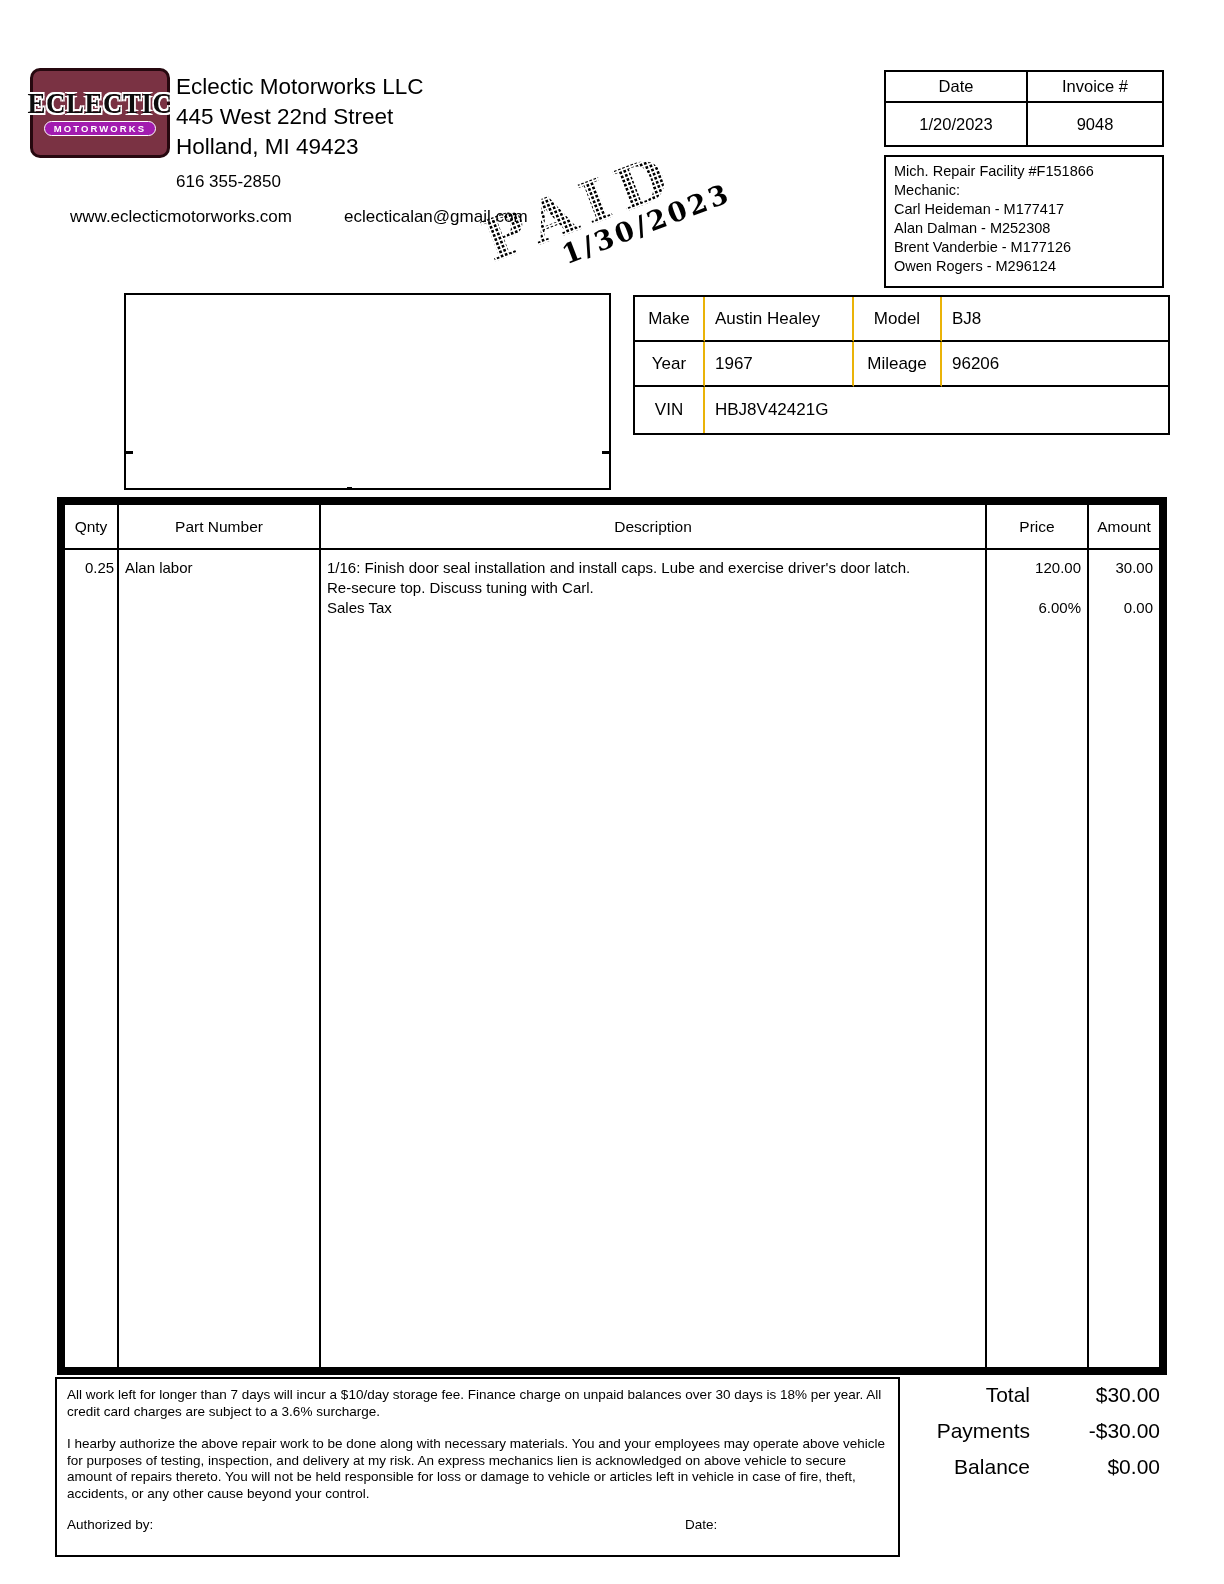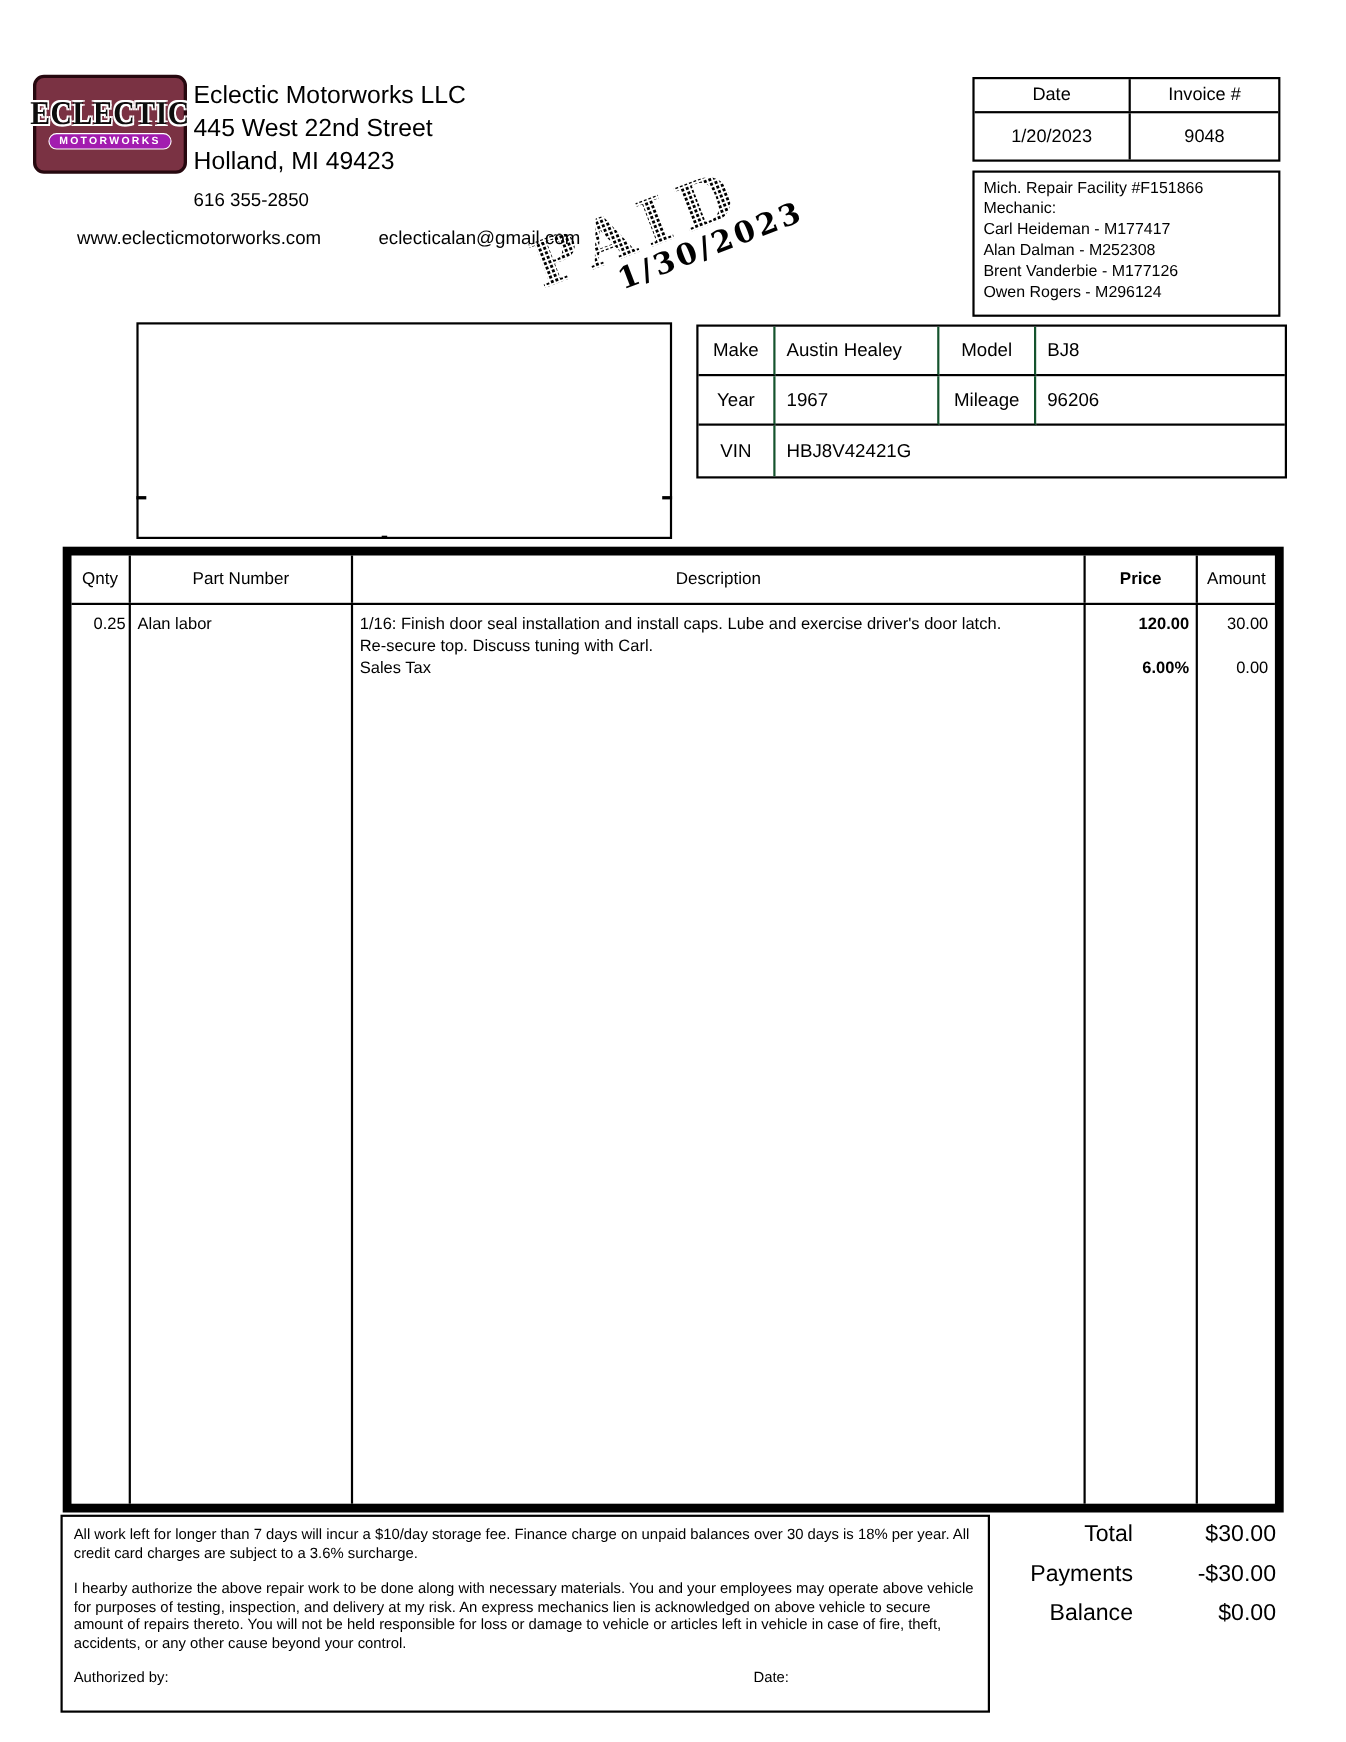--- a/index.html
+++ b/index.html
@@ -70,33 +70,33 @@
   .customer { position:absolute; left:124px; top:293px; width:487px; height:197px; border:2px solid #000; }
   .tick { position:absolute; background:#000; }
   .tick.l { left:-2px; top:156px; width:9px; height:3px; }
   .tick.r { right:-2px; top:156px; width:9px; height:3px; }
   .tick.b { left:221px; bottom:-2px; width:5px; height:3px; }
 
   
   .vehicle { position:absolute; left:633px; top:295px; width:537px; border:2px solid #000; font-size:17px; }
   .v-row { display:grid; grid-template-columns:70px 149px 88px 1fr; height:45px; }
   .v-row.vin { grid-template-columns:70px 1fr; height:46px; }
-  .v-cell { display:flex; align-items:center; border-right:2px solid #14532d; border-bottom:2px solid #000; }
+  .v-cell { display:flex; align-items:center; border-right:2px solid #eab308; border-bottom:2px solid #000; }
   .v-cell.lbl { justify-content:center; }
   .v-cell.val { padding-left:10px; }
   .v-row .v-cell:last-child { border-right:none; }
   .v-row.vin .v-cell { border-bottom:none; }
 
   
   .items { position:absolute; left:57px; top:497px; width:1110px; height:878px; border:8px solid #000000; display:flex; flex-direction:column; }
   .i-hdr { display:flex; height:45px; border-bottom:2.5px solid #000; flex:none; }
   .i-hdr .h { display:flex; align-items:center; justify-content:center; font-size:15.5px; border-right:2px solid #000; }
   .i-body { display:flex; flex:1; }
   .i-col { border-right:2px solid #000; padding:8px 6px; font-size:15px; line-height:20px; }
-  .w-q { width:54px; }  .w-p { width:202px; } .w-d { width:666px; } .w-pr { width:102px;font-weight:bold; } .w-a { flex:1; }
+  .w-q { width:54px; }  .w-p { width:202px; } .w-d { width:666px; } .w-pr { width:102px; } .w-a { flex:1; }
   .i-hdr .h:last-child, .i-col:last-child { border-right:none; }
   .num { text-align:right;padding-left:20px; }
   .seg1 { min-height:40px; }
   .desc-para { max-width:602px; }
 
   
   .terms {
     position:absolute; left:55px; top:1377px; width:845px; height:180px;
     border:2px solid #000; padding:8px 10px; font-size:13.5px; line-height:16.5px;
   }

